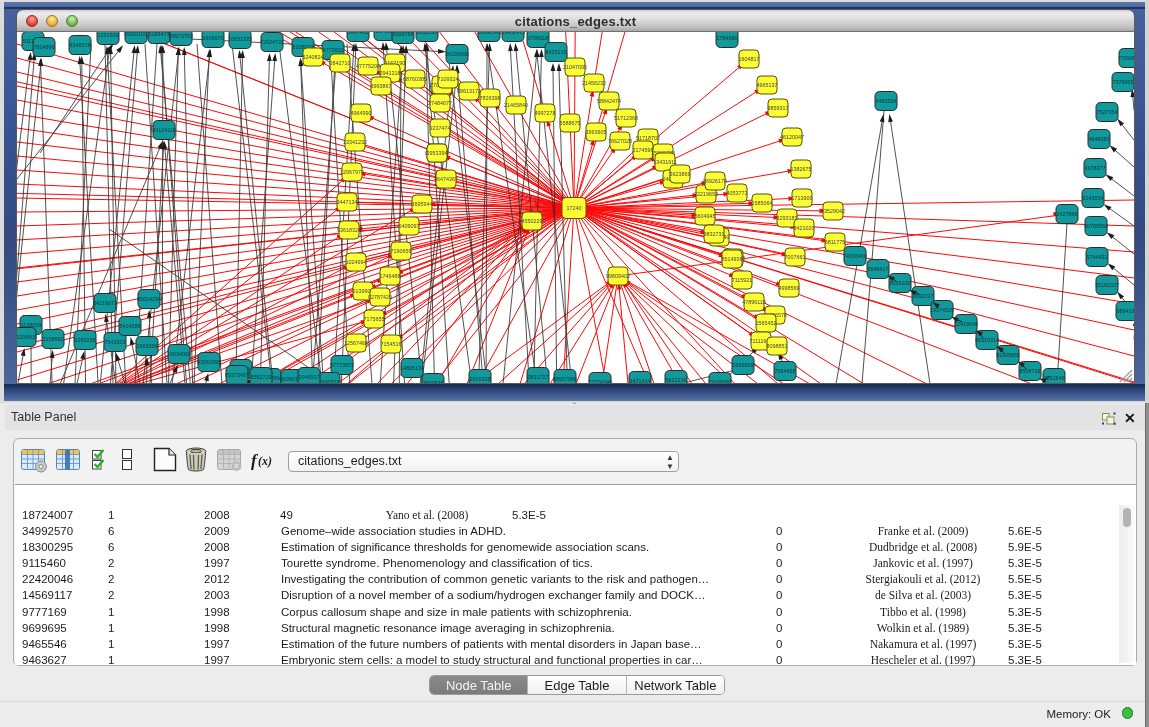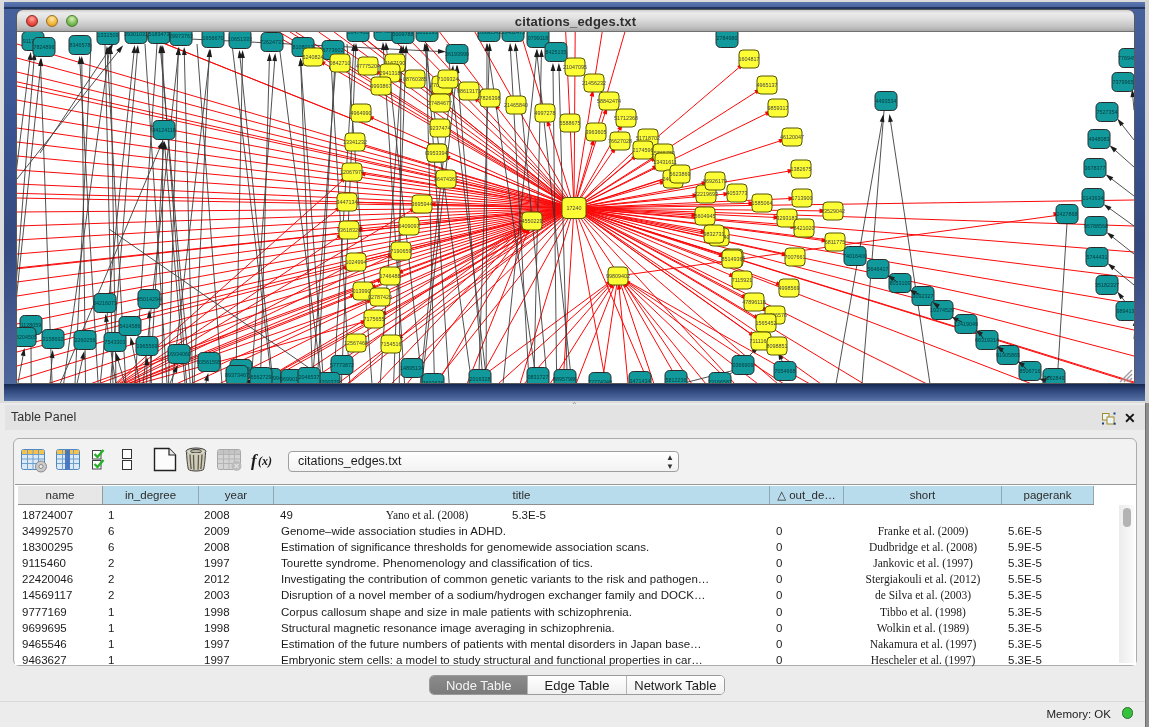--- a/index.html
+++ b/index.html
@@ -915,29 +915,20 @@
 
  <g transform="translate(237,10)">
   <text x="0" y="17" font-family="Liberation Serif, serif" font-style="italic" font-weight="bold" font-size="17" fill="#1a1a1a">f</text>
   <text x="7" y="16" font-family="Liberation Serif, serif" font-style="italic" font-weight="bold" font-size="12" fill="#1a1a1a">(x)</text>
  </g>
 </g>
 </svg>
       <div id="combo">citations_edges.txt<div class="arr">▲<br>▼</div></div>
     </div>
     <div id="table">
-      <div id="thead">
-        <div class="h0" style="width:85px">name</div>
-        <div style="width:96px">in_degree</div>
-        <div style="width:75px">year</div>
-        <div style="width:496px">title</div>
-        <div style="width:74px">△ out_de…</div>
-        <div style="width:158px">short</div>
-        <div style="width:92px">pagerank</div>
-      </div>
       <div id="tbody">
 <div class="tr">
             <div class="c0">18724007</div>
             <div class="c1">1</div>
             <div class="c2">2008</div>
             <div class="c4">49</div>
             <div class="c5">Yano et al. (2008)</div>
             <div class="c6">5.3E-5</div>
           </div>
 <div class="tr">

